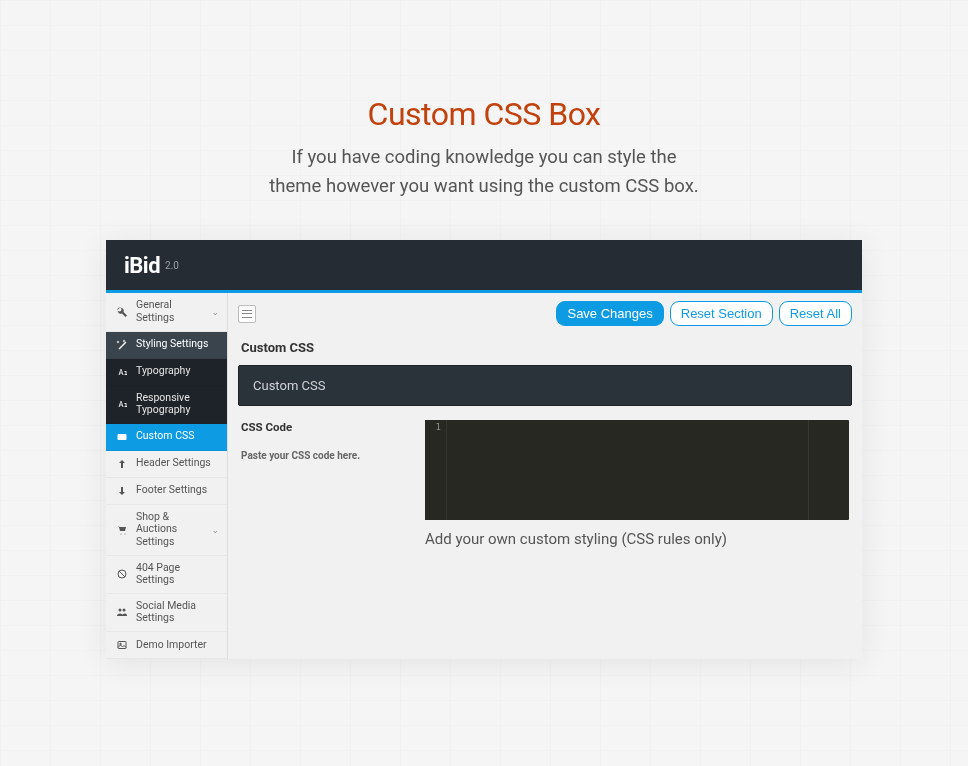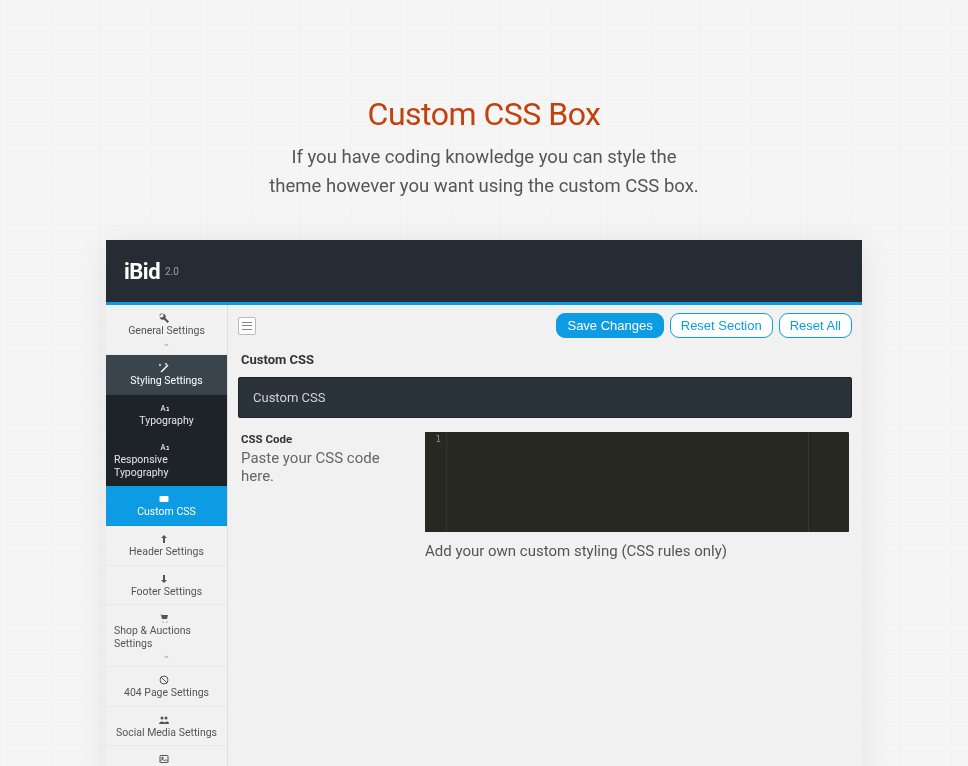--- a/index.html
+++ b/index.html
@@ -33,21 +33,21 @@
   }
 
   .panel {
     width: 756px;
     margin: 40px auto 0;
     background: #fff;
     box-shadow: 0 4px 30px rgba(0,0,0,0.08);
   }
   .panel-header {
     background: #252c33;
-    height: 65px;
+    height: 53px;
     display: flex;
     align-items: center;
     padding: 0 18px;
     border-bottom: 3px solid #0d9be4;
   }
   .brand {
     color: #fff;
     font-weight: 700;
     font-size: 22px;
     letter-spacing: -0.5px;
@@ -71,21 +71,20 @@
     font-size: 10.5px;
   }
   .side-item {
     display: flex;
     align-items: center;
     padding: 6px 8px;
     color: #555;
     cursor: pointer;
     min-height: 24px;
     border-bottom: 1px solid rgba(0,0,0,0.04);
-    flex-direction: column;
   }
   .side-item.light { background: #f1f1f1; }
   .side-item.dark  { background: #1e2329; color: #e5e5e5; }
   .side-item.dark-sel { background: #3a444d; color: #fff; }
   .side-item.active { background: #0d9be4; color: #fff; }
   .side-icon {
     width: 16px;
     height: 14px;
     display: inline-flex;
     align-items: center;
@@ -158,23 +157,24 @@
   .field-meta {
     width: 170px;
     flex-shrink: 0;
   }
   .field-label {
     font-size: 11.5px;
     font-weight: 700;
     color: #333;
   }
   .field-desc {
-    font-size: 15px;
+    font-size: 10px;
     color: #666;
-    margin-top: 3px;
+    margin-top: 16px;
+    font-weight: bold;
   }
   .code-area {
     flex: 1;
   }
   .code-editor {
     background: #272822;
     height: 100px;
     border-radius: 1px;
     position: relative;
     display: flex;

